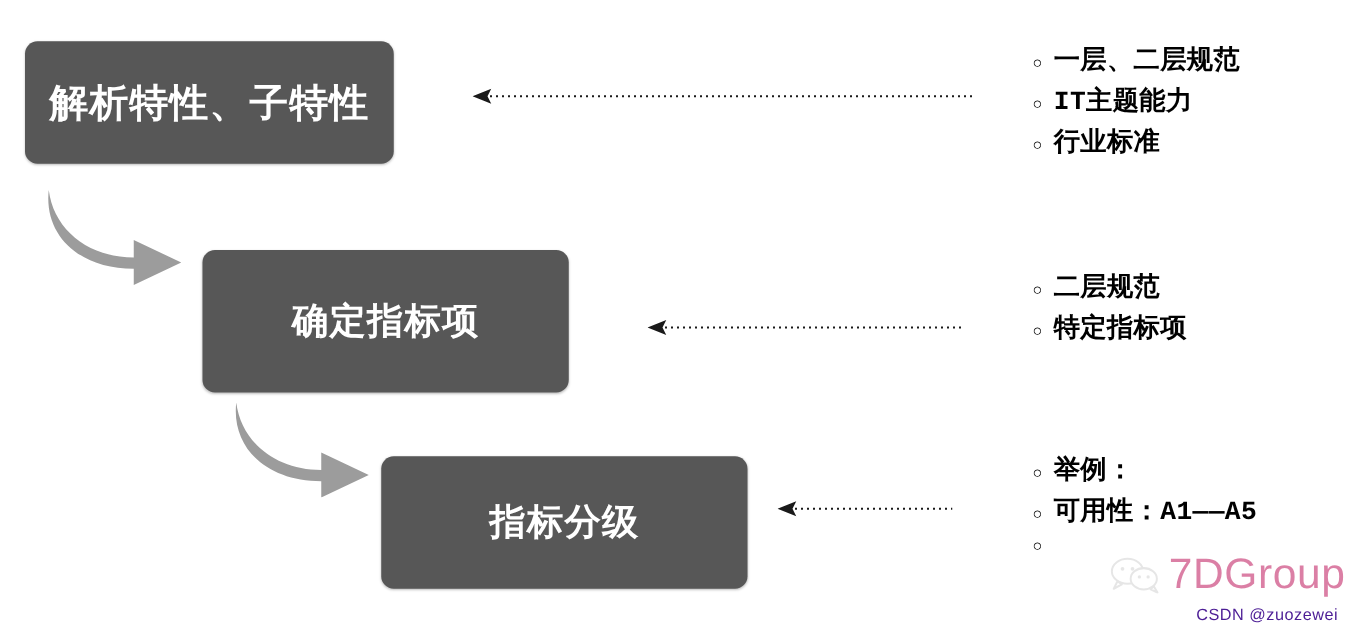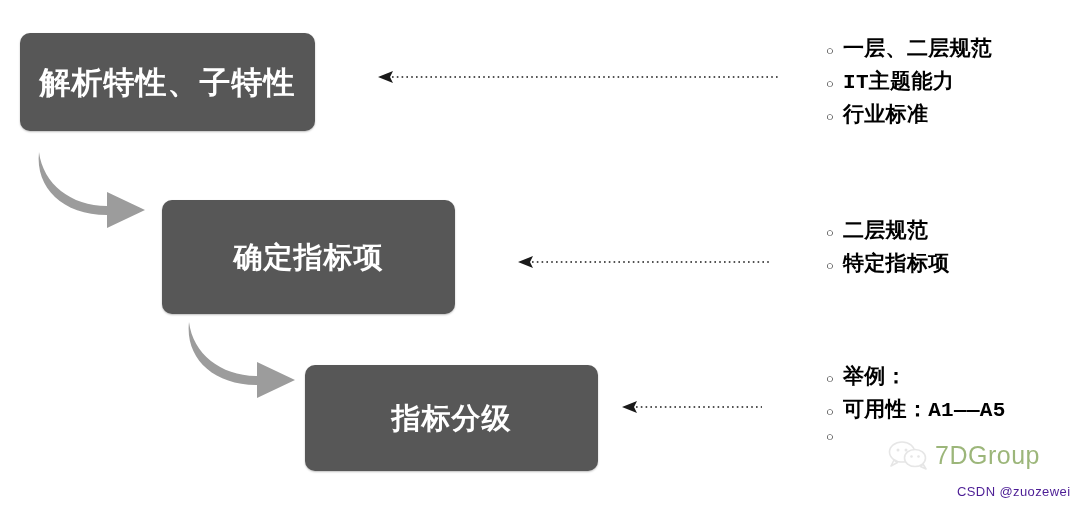--- a/index.html
+++ b/index.html
@@ -108,22 +108,22 @@
   #watermark {
     position: absolute;
     left: 888px;
     top: 440px;
     display: flex;
     align-items: center;
     gap: 5px;
     opacity: 0.55;
   }
   #watermark-text {
-    font-size: 25px;
-    color: #4d7c0f;
+    font-size: 34px;
+    color: #be185d;
     font-weight: normal;
     letter-spacing: 0.5px;
   }
   #credit-text {
     position: absolute;
     left: 957px;
     top: 484px;
     font-size: 13px;
     color: #4c1d95;
     letter-spacing: 0.4px;

